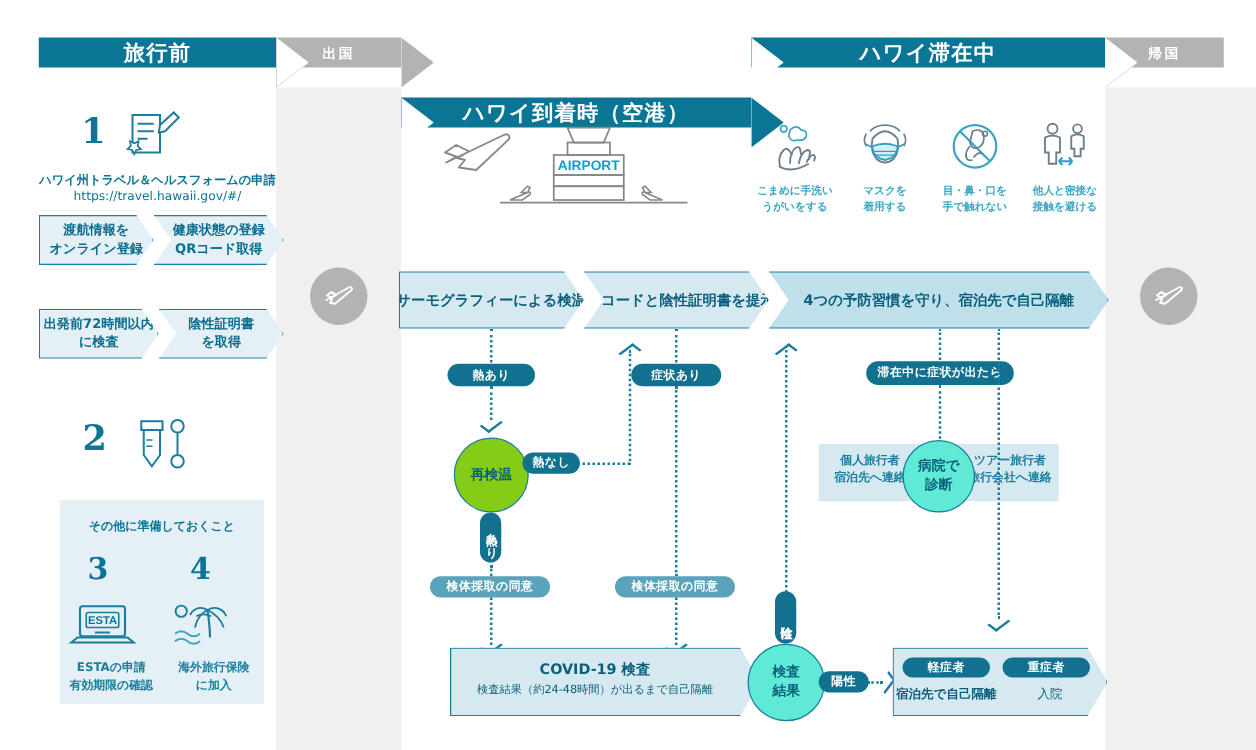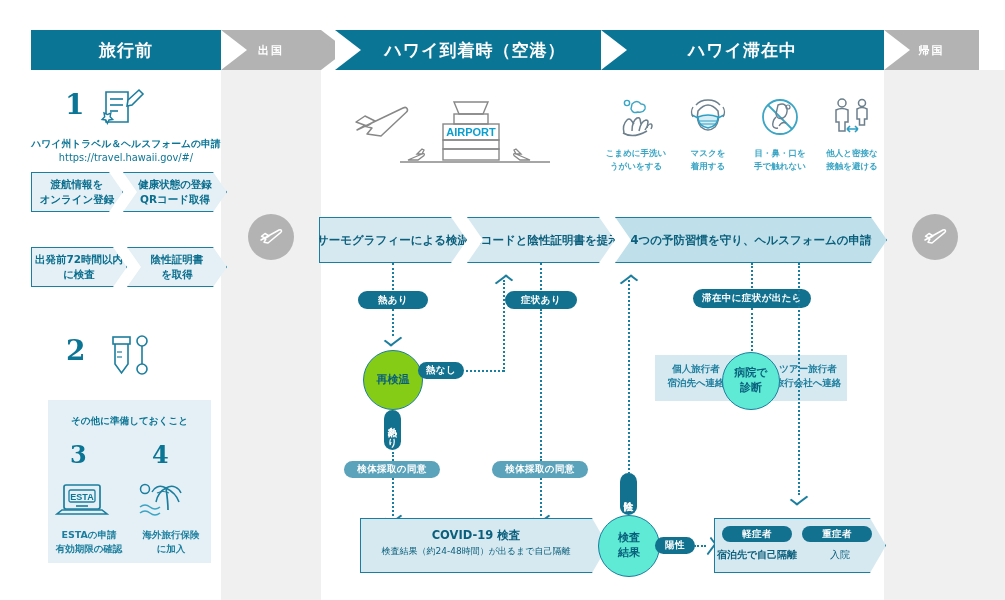--- a/index.html
+++ b/index.html
@@ -11,39 +11,39 @@
     position: relative;
   }
   .stage { position: absolute; inset: 0; }
 
   
   .band { position: absolute; top: 70px; bottom: 0; }
   .band-depart { left: 221px; width: 100px; background: #f0f0f0; }
   .band-return { left: 884px; width: 121px; background: #f0f0f0; }
 
   
-  .hdr { position: absolute; top: 30px; height: 40px; display: flex;
+  .hdr { position: absolute; top: 30px; height: 24px; display: flex;
          align-items: center; justify-content: center; }
   .hdr span { position: relative; z-index: 2; color: #fff; font-weight: bold;
               letter-spacing: 1px; white-space: nowrap; }
   .hdr-blue { background: #0b7595; }
   .hdr-gray { background: #b3b3b3; }
   .hdr::after {
     content: ""; position: absolute; left: 100%; top: 0; width: 26px; height: 40px;
     background: inherit;
     clip-path: polygon(0 0, 100% 50%, 0 100%, 0 100%, 0 0);
   }
   .hdr.notch::before {
     content: ""; position: absolute; left: 0; top: 0; width: 26px; height: 40px;
     background: #fff;
     clip-path: polygon(0 0, 100% 50%, 0 100%);
   }
   #hdr1 { left: 31px;  width: 190px; }
   #hdr2 { left: 221px; width: 100px; }
-  #hdr3 { left: 335px; width: 280px; }
+  #hdr3 { left: 321px; width: 280px; margin-top: 48px; }
   #hdr4 { left: 601px; width: 283px; }
   #hdr5 { left: 884px; width: 95px; }
   #hdr1 span { font-size: 17px; }
   #hdr3 span, #hdr4 span { font-size: 17px; }
   #hdr2 span, #hdr5 span { font-size: 11px; letter-spacing: 2px; }
   #hdr5::after { display: none; }
 
   
   .tl { position: absolute; color: #0b7595; text-align: center; white-space: nowrap; }
   .num { position: absolute; color: #0b7595; font-size: 28px; font-weight: bold;
@@ -316,21 +316,21 @@
     </div>
   </div>
 
   <div class="pbar a" style="left:319px; top:217px; width:148px;">
     <span>サーモグラフィーによる検温</span>
   </div>
   <div class="pbar an" style="left:467px; top:217px; width:148px;">
     <span>QRコードと陰性証明書を提示</span>
   </div>
   <div class="pbar an" style="left:615px; top:217px; width:272px; background:#bfe0ea;">
-    <span>4つの予防習慣を守り、ヘルスフォームの申請</span>
+    <span>4つの予防習慣を守り、宿泊先で自己隔離</span>
   </div>
 
   <div class="dv" style="left:392px; top:263px; height:27px;"></div>
   <div class="pill" style="left:358px; top:291px; width:70px; height:18px;">熱あり</div>
   <div class="dv" style="left:392px; top:309px; height:27px;"></div>
   <div class="chevdown" style="left:386px; top:335px;"></div>
   <div class="circ" style="left:363px; top:350px; width:60px; height:60px;">
     <span>再検温</span>
   </div>
   <div class="pill" style="left:418px; top:362px; width:46px; height:17px;">熱なし</div>

